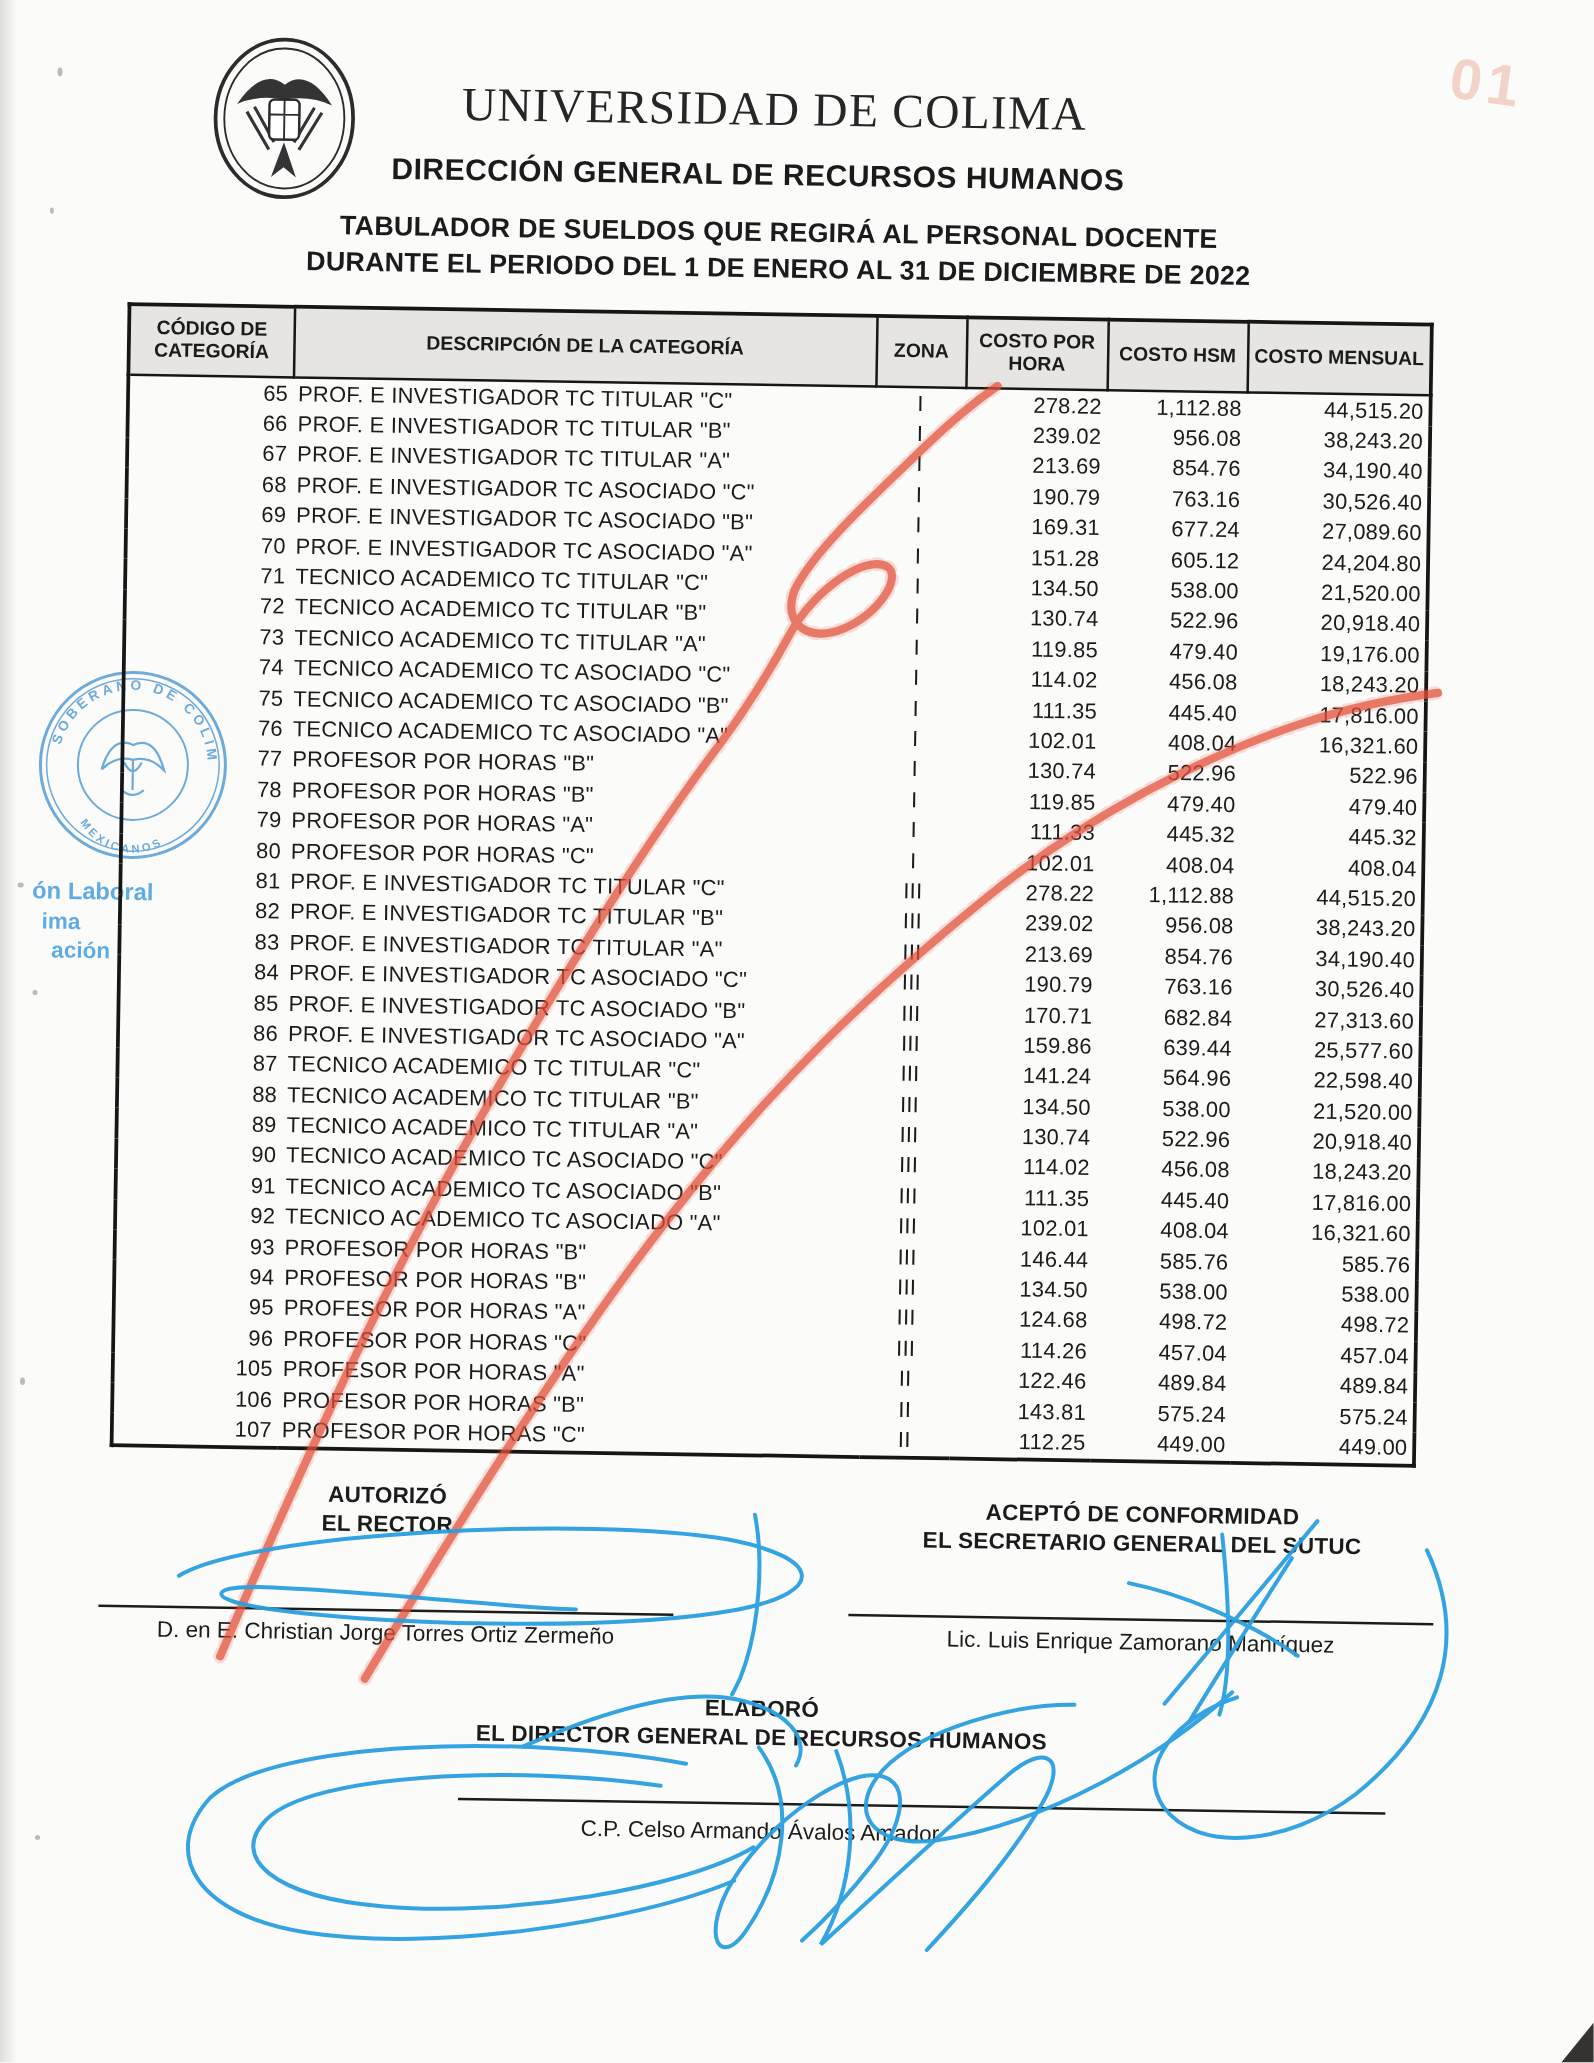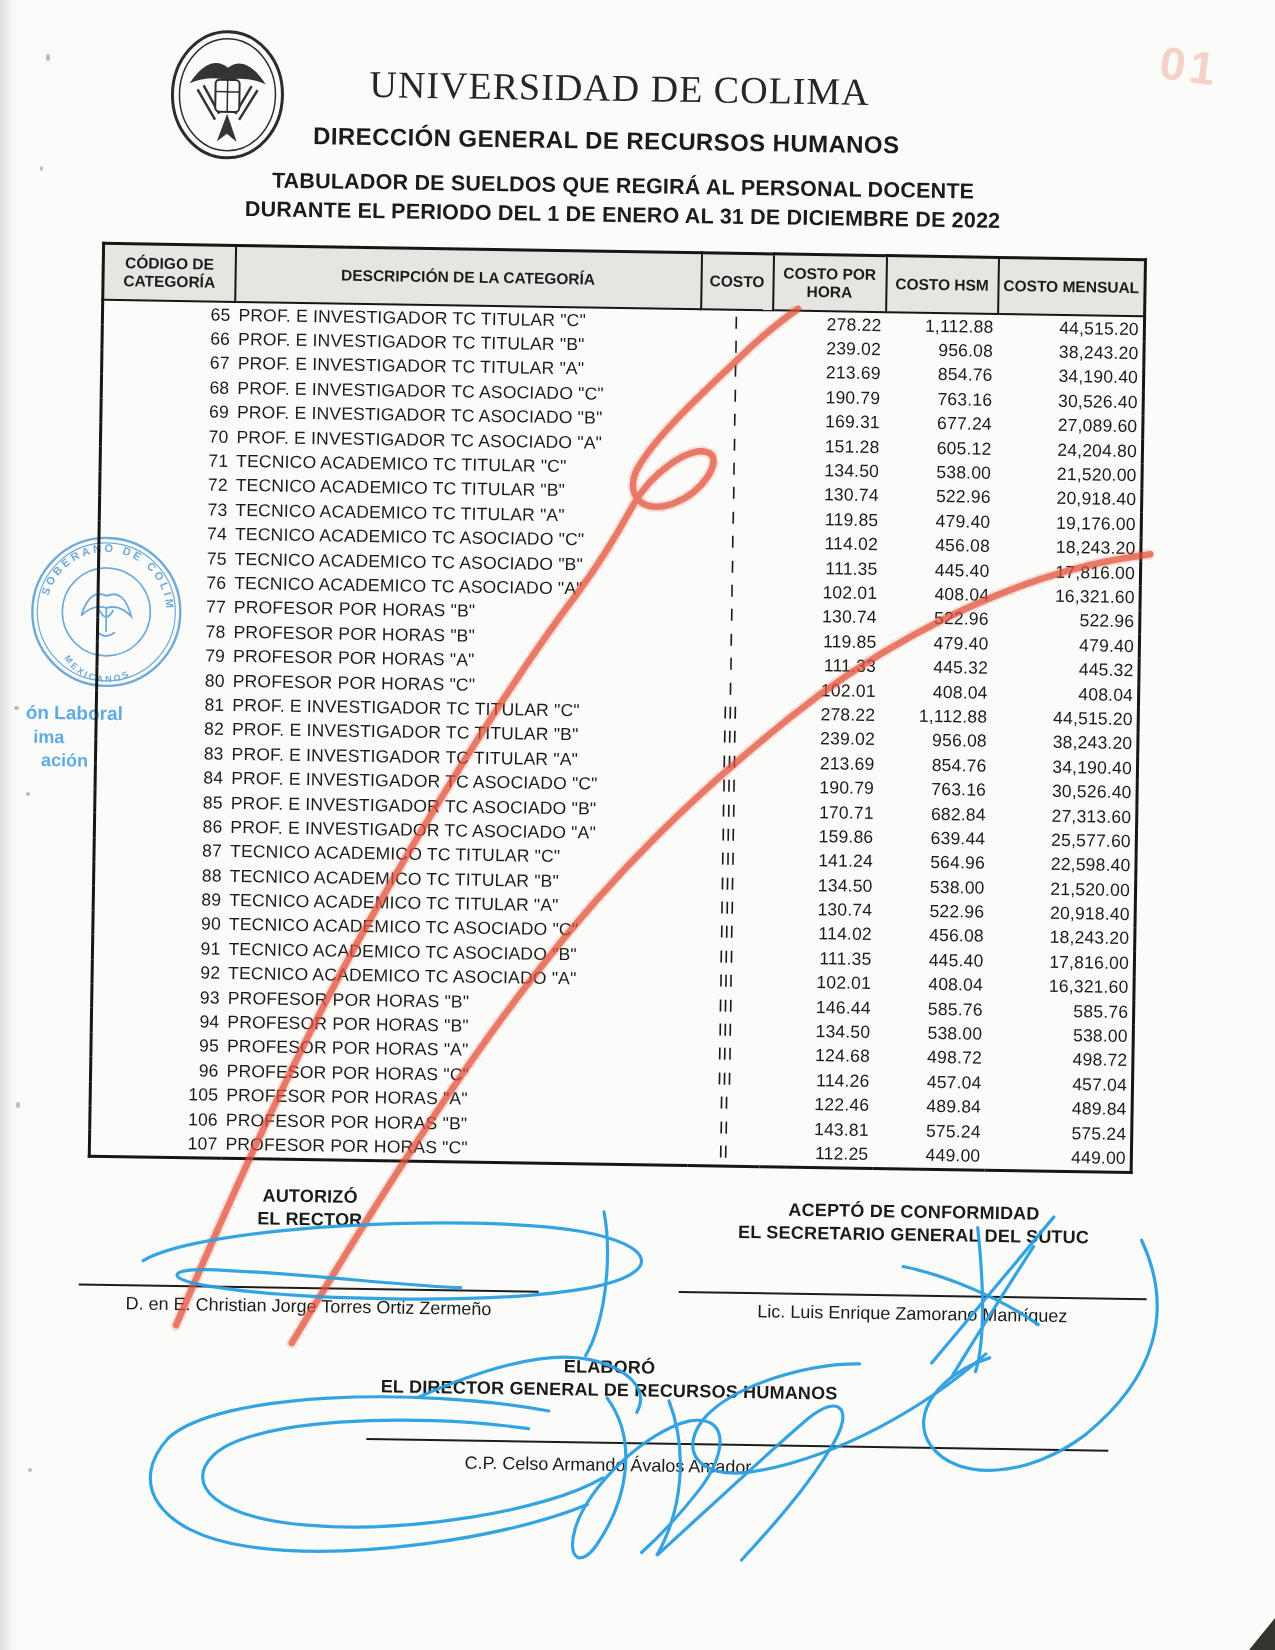--- a/index.html
+++ b/index.html
@@ -128,21 +128,21 @@
         <col style="width:466px">
         <col style="width:72px">
       <col style="width:113px">
         <col style="width:112px">
         <col style="width:147px">
     </colgroup>
     <thead>
       <tr>
         <th>CÓDIGO DE CATEGORÍA</th>
         <th>DESCRIPCIÓN DE LA CATEGORÍA</th>
-        <th>COSTO</th>
+        <th>ZONA</th>
         <th>COSTO POR HORA</th>
         <th>COSTO HSM</th>
         <th>COSTO MENSUAL</th>
       </tr>
     </thead>
     <tbody>
         <tr>
           <td class="c-code">65</td>
           <td class="c-desc">PROF. E INVESTIGADOR TC TITULAR "C"</td>
           <td class="c-zona">I</td>

